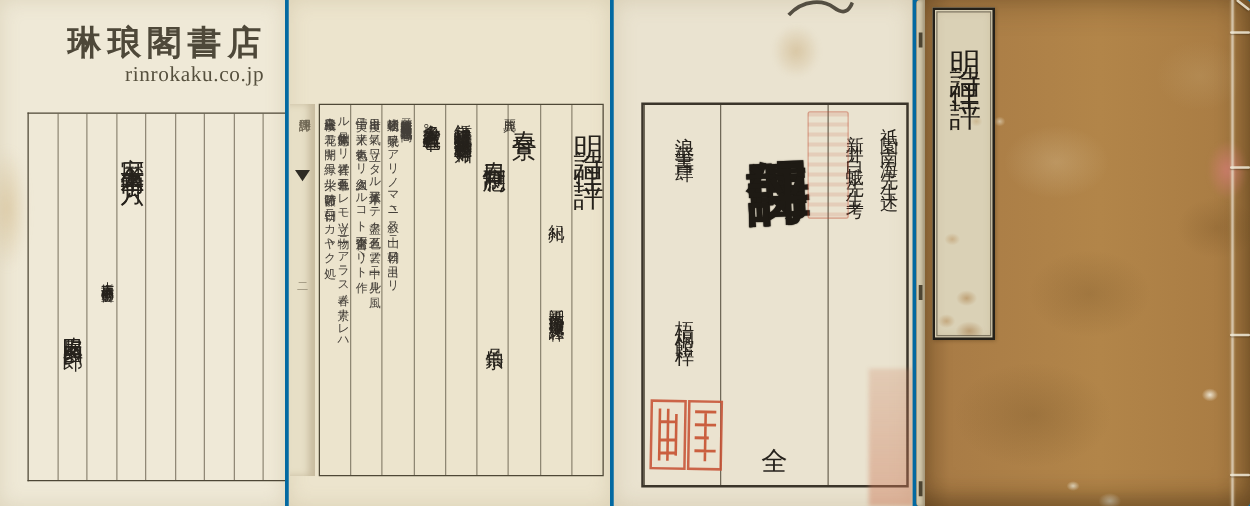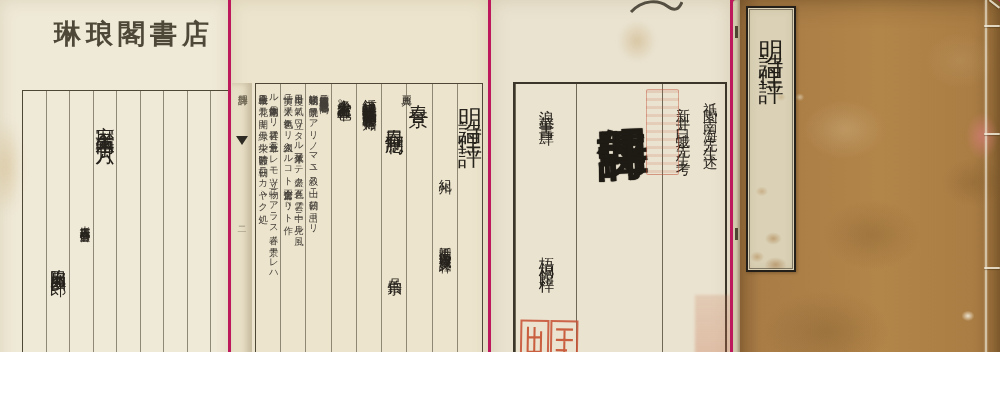--- a/index.html
+++ b/index.html
@@ -1,19 +1,19 @@
 <!DOCTYPE html>
 <html><head>
 <meta charset="utf-8">
 <style>
   * { margin:0; padding:0; box-sizing:border-box; }
   html,body { background:#ffffff; }
   body { font-family:"Liberation Serif", serif; }
 
-  .stage { position:relative; width:1000px; height:352px; background:#be185d; overflow:hidden; }
+  .stage { position:relative; width:1000px; height:405px; background:#0369a1; overflow:hidden; }
   .panel { position:absolute; top:0; height:405px; overflow:hidden; }
 
   
   .vtext { writing-mode:vertical-rl; text-orientation:upright; color:#26221c; }
   .abs { position:absolute; left:50%; transform:translateX(-50%); }
   .frame { position:absolute; border:1.5px solid #4e4736; }
   .cols { display:flex; flex-direction:row-reverse; width:100%; height:100%; }
   .cols > div { flex:1 1 0; position:relative; border-left:1px solid rgba(92,84,66,.65); }
   .cols > div:last-child { border-left:none; }
 
@@ -125,20 +125,21 @@
                 filter:blur(1.5px); }
 </style>
 </head>
 <body>
 
 <div class="stage">
 
   <section class="panel p1">
     <div class="p1-stain"></div>
     <div class="wm-name">琳琅閣書店</div>
+    <div class="wm-url">rinrokaku.co.jp</div>
     <div class="frame f1">
       <div class="cols">
         <div></div>
         <div></div>
         <div></div>
         <div></div>
         <div></div>
         <div>
           <span class="vtext abs date-line">宝暦六年丙子六月</span>
         </div>

